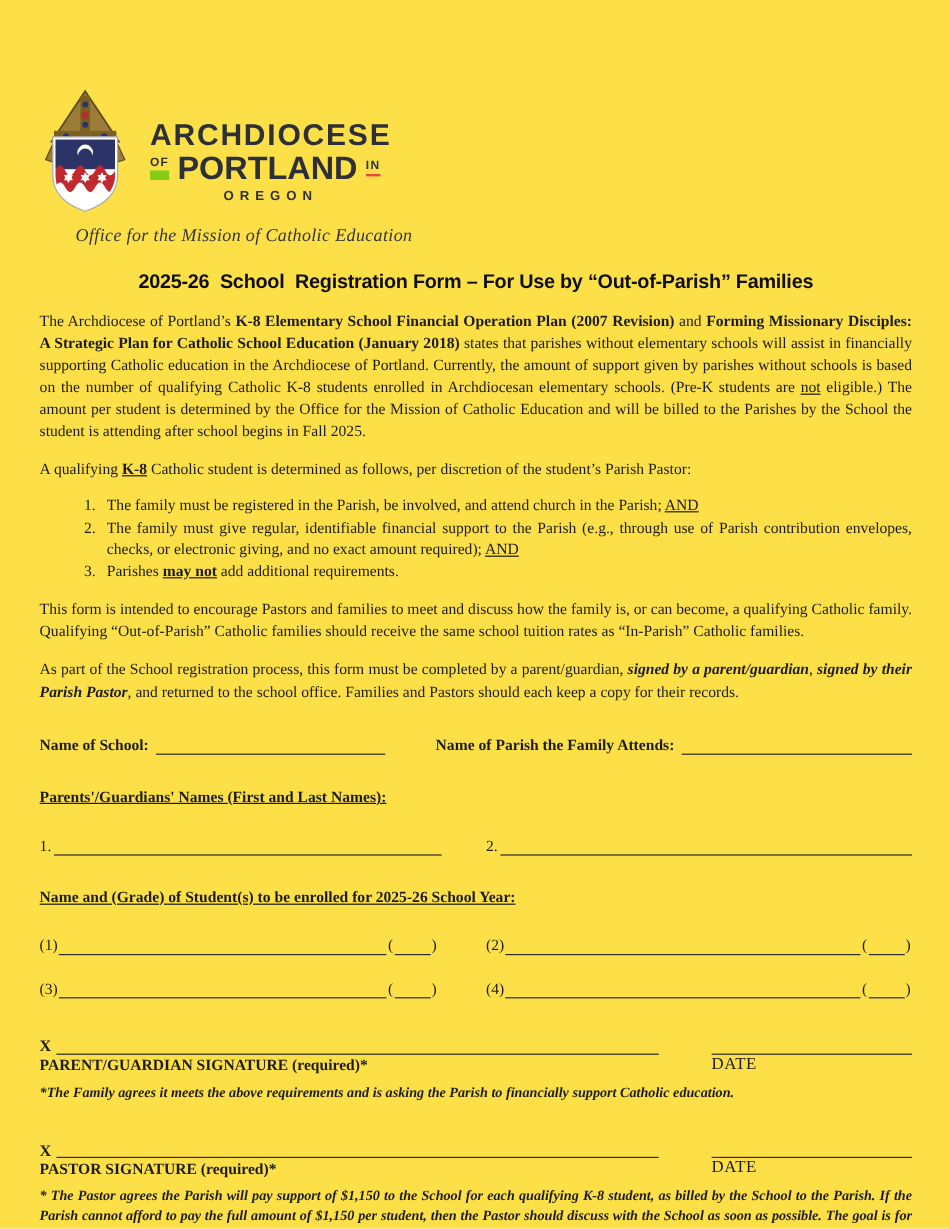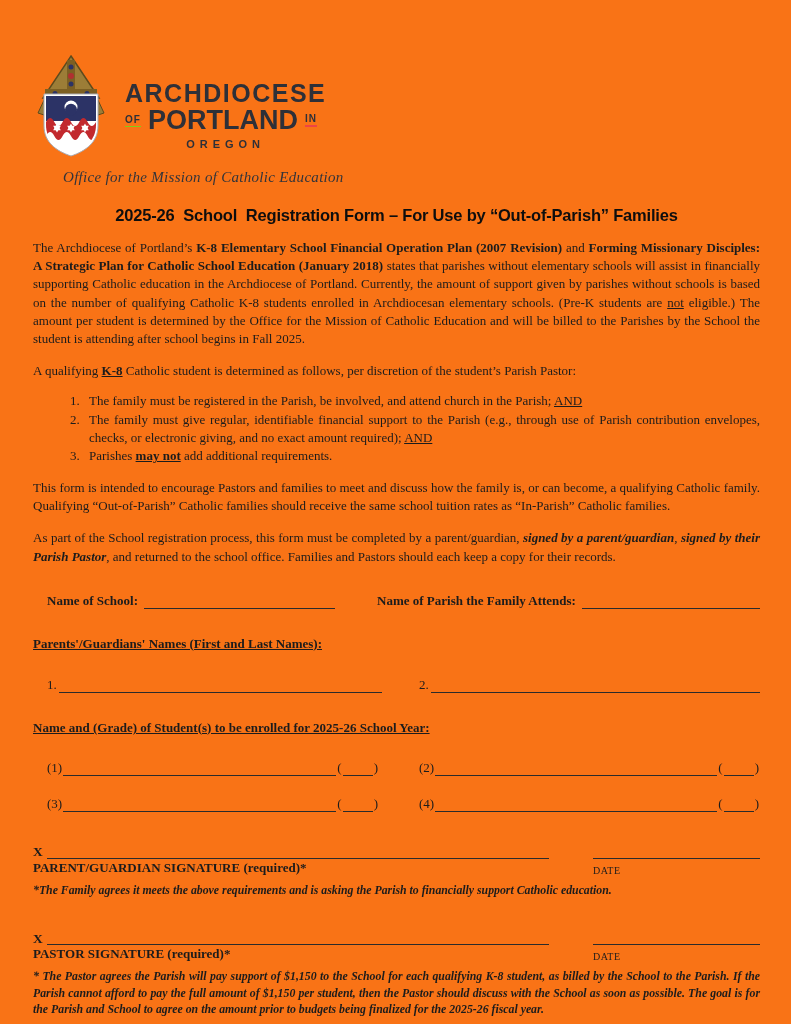--- a/index.html
+++ b/index.html
@@ -1,67 +1,67 @@
 <!DOCTYPE html>
 <html><head>
 <meta charset="utf-8">
 <style>
   html,body{margin:0;padding:0;background:#ffffff;}
   .page{
     position:relative;
     width:791px;height:1024px;
     box-sizing:border-box;
-    background:#f97316;
-    padding:54px 31px 0 33px;
+    background:#fde047;
+    padding:74px 31px 0 33px;
     font-family:"Liberation Serif","DejaVu Serif",serif;
     color:#1c1c1c;
     overflow:hidden;
   }
   
   .logo-row{display:flex;align-items:flex-start;}
   .crest{width:76px;height:104px;flex:0 0 auto;}
   .logo-text{margin-left:16px;padding-top:26px;color:#2e3038;font-family:"Liberation Sans","DejaVu Sans",sans-serif;font-weight:700;}
   .lt1{font-size:25px;letter-spacing:1.5px;line-height:1.05;}
   .lt2{font-size:27px;display:flex;align-items:center;margin-top:1px;line-height:1.0;}
-  .lt-of{font-size:10px;letter-spacing:1px;border-bottom:1px solid #84cc16;padding-bottom:1px;margin-right:7px;align-self:center;}
+  .lt-of{font-size:10px;letter-spacing:1px;border-bottom:8px solid #84cc16;padding-bottom:1px;margin-right:7px;align-self:center;}
   .lt-in{font-size:10px;letter-spacing:1px;border-bottom:2px solid #ef4444;padding-bottom:1px;margin-left:7px;align-self:center;text-align:right;}
   .lt3{font-size:11px;letter-spacing:5px;margin-top:4px;text-align:center;}
   .office{font-size:15px;margin-top:11px;padding-left:30px;color:#33343a;letter-spacing:0.3px;font-style:italic;}
   
   .title{
     text-align:center;font-family:"Liberation Sans","DejaVu Sans",sans-serif;
     font-weight:700;font-size:16.5px;letter-spacing:-0.2px;
     margin:20px 0 0;white-space:pre-wrap;color:#0e0e0e;
   }
   
   .para{font-size:13px;line-height:1.4;text-align:justify;margin:14px 0 0;}
   .b{font-weight:700;}
   .i{font-style:italic;}
   .u{text-decoration:underline;}
   ol.req-list{margin:12px 0 0 30px;padding-left:20px;}
   ol.req-list li{font-size:13px;line-height:1.4;text-align:justify;padding-left:6px;margin:0;}
   
-  .frow{display:flex;align-items:flex-end;margin-top:27px;font-size:13px;margin-left:14px;}
+  .frow{display:flex;align-items:flex-end;margin-top:27px;font-size:13px;}
   .cell{display:flex;align-items:flex-end;}
   .lbl{white-space:nowrap;margin-right:6px;}
   .lbl.bold{font-weight:700;}
   .line{flex:1 1 auto;border-bottom:1.2px solid #2b2b2b;height:13px;min-width:20px;}
   .shortline{flex:0 0 30px;border-bottom:1.2px solid #2b2b2b;height:13px;}
   .sec-head{font-size:13px;font-weight:700;text-decoration:underline;margin-top:27px;}
   .paren{padding:0 1px;}
   
   .sig-block{margin-top:32px;}
   .sig-line-row{display:flex;align-items:flex-end;font-size:13.5px;}
   .sig-x{font-weight:700;margin-right:4px;line-height:1;}
   .sigline{flex:1 1 auto;border-bottom:1.4px solid #2b2b2b;height:14px;}
   .sig-gap{flex:0 0 44px;}
   .dateline{flex:0 0 167px;border-bottom:1.4px solid #2b2b2b;height:14px;}
   .sig-label-row{display:flex;margin-top:1px;font-size:13px;align-items:flex-end;}
   .sig-label{flex:1 1 auto;font-weight:700;}
-  .date-label{flex:0 0 167px;margin-left:44px;font-size:10px;letter-spacing:0.5px;font-family:Liberation Serif, serif;}
+  .date-label{flex:0 0 167px;margin-left:44px;font-size:14px;letter-spacing:0.5px;font-family:Liberation Serif, serif;}
   .sig-note{font-size:11.8px;line-height:1.4;text-align:justify;margin-top:6px;}
 </style>
 </head>
 <body>
 
 <div class="page">
 
   <div class="logo-row">
     <svg class="crest" viewBox="0 0 76 104" aria-hidden="true">
 

